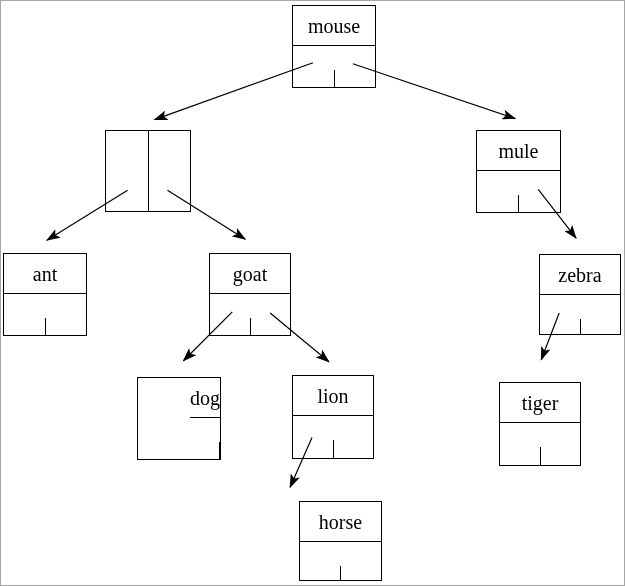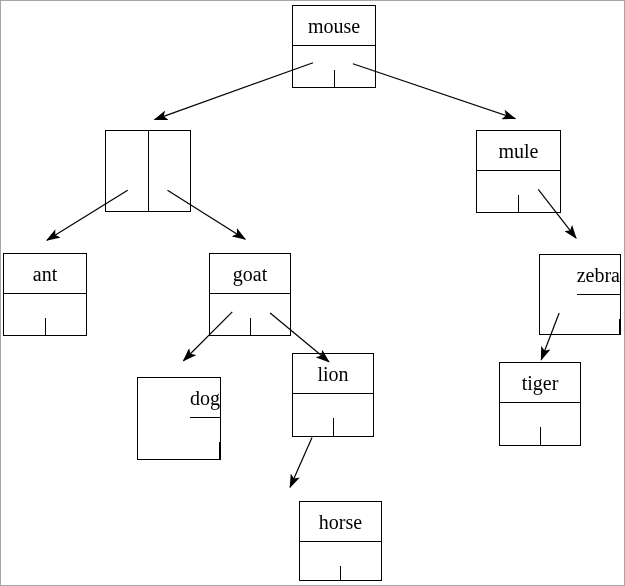--- a/index.html
+++ b/index.html
@@ -91,42 +91,42 @@
           <div class="cell cr"></div>
         </div>
       </div>
       <div class="node" style="left: 208px; top: 252px; width: 82px; height: 83px;">
         <div class="label">goat</div>
         <div class="cells">
           <div class="cell cl"></div>
           <div class="cell cr"></div>
         </div>
       </div>
-      <div class="node" style="left: 538px; top: 253px; width: 82px; height: 81px; align-items: flex-end;">
+      <div class="node" style="left: 538px; top: 253px; width: 82px; height: 81px;">
         <div class="label">zebra</div>
         <div class="cells">
           <div class="cell cl"></div>
           <div class="cell cr"></div>
         </div>
       </div>
       <div class="node" style="left: 136px; top: 376px; width: 84px; height: 83px; align-items: flex-end;">
         <div class="label">dog</div>
         <div class="cells">
           <div class="cell cl"></div>
           <div class="cell cr"></div>
         </div>
       </div>
-      <div class="node" style="left: 291px; top: 352px; width: 82px; height: 84px;">
+      <div class="node" style="left: 291px; top: 374px; width: 82px; height: 84px;">
         <div class="label">lion</div>
         <div class="cells">
           <div class="cell cl"></div>
           <div class="cell cr"></div>
         </div>
       </div>
-      <div class="node" style="left: 498px; top: 361px; width: 82px; height: 84px;">
+      <div class="node" style="left: 498px; top: 381px; width: 82px; height: 84px;">
         <div class="label">tiger</div>
         <div class="cells">
           <div class="cell cl"></div>
           <div class="cell cr"></div>
         </div>
       </div>
       <div class="node" style="left: 250px; top: 500px; width: 83px; height: 80px; margin-left: 48px;">
         <div class="label">horse</div>
         <div class="cells">
           <div class="cell cl"></div>

